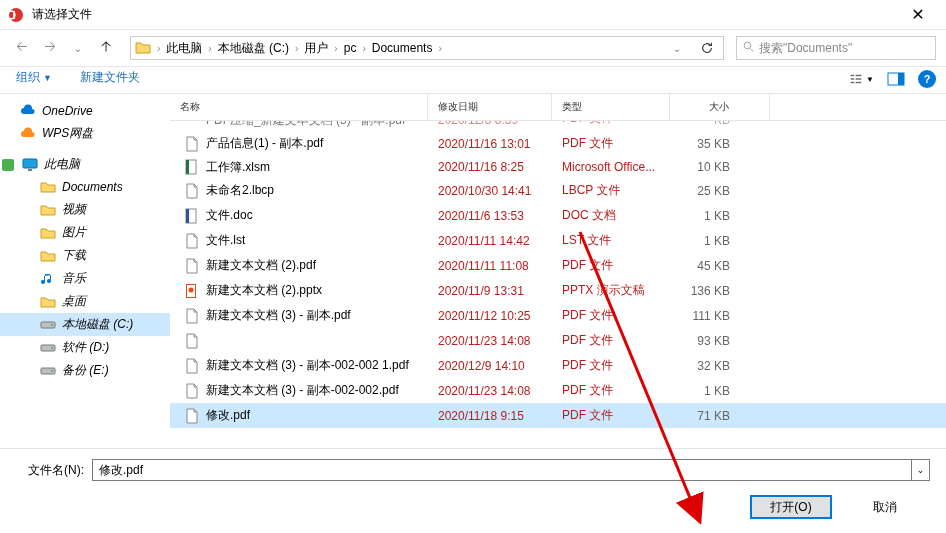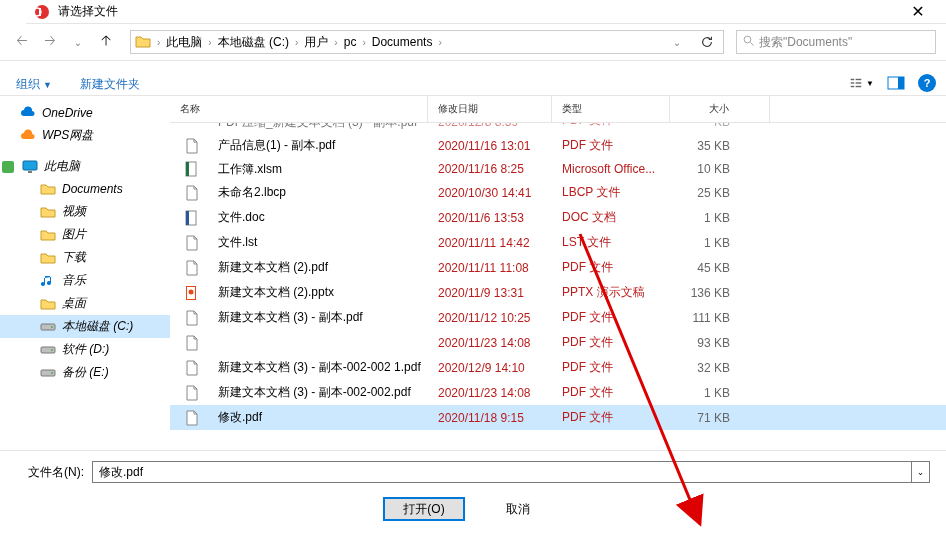--- a/index.html
+++ b/index.html
@@ -1,34 +1,34 @@
 <!DOCTYPE html>
 <html><head>
   <meta charset="utf-8">
   <style>
     * { box-sizing: border-box; margin: 0; padding: 0; }
     body { font-family: "Microsoft YaHei", "Segoe UI", sans-serif; font-size: 12px; color: #000; background: #fff; width: 946px; height: 533px; overflow: hidden; position: relative; }
     
-    .titlebar { height: 24px; display: flex; align-items: center; padding: 0 8px; border-bottom: 1px solid #e5e5e5; margin-left: 26px; }
+    .titlebar { height: 30px; display: flex; align-items: center; padding: 0 8px; border-bottom: 1px solid #e5e5e5; }
     .titlebar-icon { width: 16px; height: 16px; margin-right: 8px; }
     .titlebar-text { flex: 1; font-size: 12px; }
     .close-btn { width: 40px; height: 28px; display: flex; align-items: center; justify-content: center; font-size: 16px; }
     
     .navbar { height: 36px; display: flex; align-items: center; padding: 0 10px; gap: 4px; }
     .nav-arrow { width: 24px; height: 24px; display: flex; align-items: center; justify-content: center; color: #888; font-size: 14px; }
     .nav-arrow.enabled { color: #000; }
     .breadcrumb-bar { flex: 1; border: 1px solid #ccc; height: 24px; display: flex; align-items: center; padding: 0 4px; margin: 0 8px; }
     .folder-icon-small { width: 16px; height: 16px; margin-right: 4px; }
     .breadcrumb-item { padding: 0 4px; }
     .breadcrumb-chevron { color: #888; padding: 0 2px; font-size: 10px; }
     .refresh-btn { width: 24px; height: 24px; display: flex; align-items: center; justify-content: center; margin-left: 4px; }
     .search-box { width: 200px; border: 1px solid #ccc; height: 24px; display: flex; align-items: center; padding: 0 6px; color: #888; }
     .search-box-icon { margin-right: 4px; }
     
-    .toolbar { height: 36px; display: flex; align-items: flex-end; padding: 0 10px; border-top: 1px solid #e5e5e5; border-bottom: 1px solid #e5e5e5; background: #fff; }
+    .toolbar { height: 28px; display: flex; align-items: flex-start; padding: 0 10px; border-top: 1px solid #e5e5e5; border-bottom: 1px solid #e5e5e5; background: #fff; }
     .toolbar-left { display: flex; gap: 16px; align-items: center; }
     .toolbar-btn { color: #1e6fbe; padding: 2px 6px; }
     .toolbar-dd { font-size: 9px; margin-left: 3px; }
     .toolbar-right { display: flex; gap: 10px; align-items: center; margin-left: auto; }
     .toolbar-icon-btn { width: 24px; height: 24px; display: flex; align-items: center; justify-content: center; }
     .help-icon { width: 18px; height: 18px; border-radius: 50%; background: #0078d7; color: #fff; display: flex; align-items: center; justify-content: center; font-weight: bold; font-size: 11px; }
     
     .content { display: flex; height: 354px; position: relative; }
     .sidebar { width: 170px; overflow-y: auto; padding: 6px 0; font-style: italic; }
     .sidebar-item { display: flex; align-items: center; padding: 3px 10px 3px 20px; gap: 6px; cursor: default; }
@@ -40,31 +40,31 @@
     .filelist-header { display: flex; border-bottom: 1px solid #e5e5e5; position: sticky; top: 0; background: #fff; }
     .filelist-header > div { padding: 6px 10px; border-right: 1px solid #e5e5e5; font-size: 10px; color: #333; }
     .col-name { flex: 0 0 258px; }
     .col-date { flex: 0 0 124px; }
     .col-type { flex: 0 0 118px; }
     .col-size { flex: 0 0 100px; text-align: right; padding-right: 40px !important; }
     
     .file-row { display: flex; align-items: center; padding: 2px 0; }
     .file-row.selected { background: #cce8ff; }
     .file-row.cut { opacity: 0.55; }
-    .file-row .col-name { display: flex; align-items: center; gap: 18px; padding-left: 14px; }
+    .file-row .col-name { display: flex; align-items: center; gap: 6px; padding-left: 14px; }
     .file-row .col-date, .file-row .col-type { color: #b91c1c; padding: 2px 10px; }
     .file-row .col-size { color: #666; padding: 2px 40px 2px 10px; }
     .file-icon { width: 16px; height: 16px; flex-shrink: 0; }
     
     .footer { padding: 10px 16px; border-top: 1px solid #e5e5e5; }
     .filename-row { display: flex; align-items: center; margin-bottom: 14px; }
     .filename-label { width: 76px; text-align: right; padding-right: 8px; }
     .filename-input { flex: 1; border: 1px solid #7a7a7a; height: 22px; padding: 0 6px; font-family: inherit; font-size: 12px; }
     .filename-dd { width: 18px; height: 22px; border: 1px solid #7a7a7a; border-left: none; display: flex; align-items: center; justify-content: center; font-size: 9px; }
-    .button-row { display: flex; justify-content: center; gap: 12px; padding-right: 4px; }
+    .button-row { display: flex; justify-content: flex-end; gap: 12px; padding-right: 4px; }
     .btn { min-width: 82px; height: 24px; border: 1px solid #adadad; background: #e1e1e1; font-family: inherit; font-size: 12px; }
     .btn.primary { border: 2px solid #0078d7; background: #e1e1e1; }
     .btn.cancel { border: none; background: transparent; }
     
     .arrow-annotation { position: absolute; left: 570px; top: 128px; pointer-events: none; z-index: 100; }
     
     .breadcrumb-end { margin-left: auto; display: flex; align-items: center; gap: 2px; }
   </style>
 </head>
 <body>

